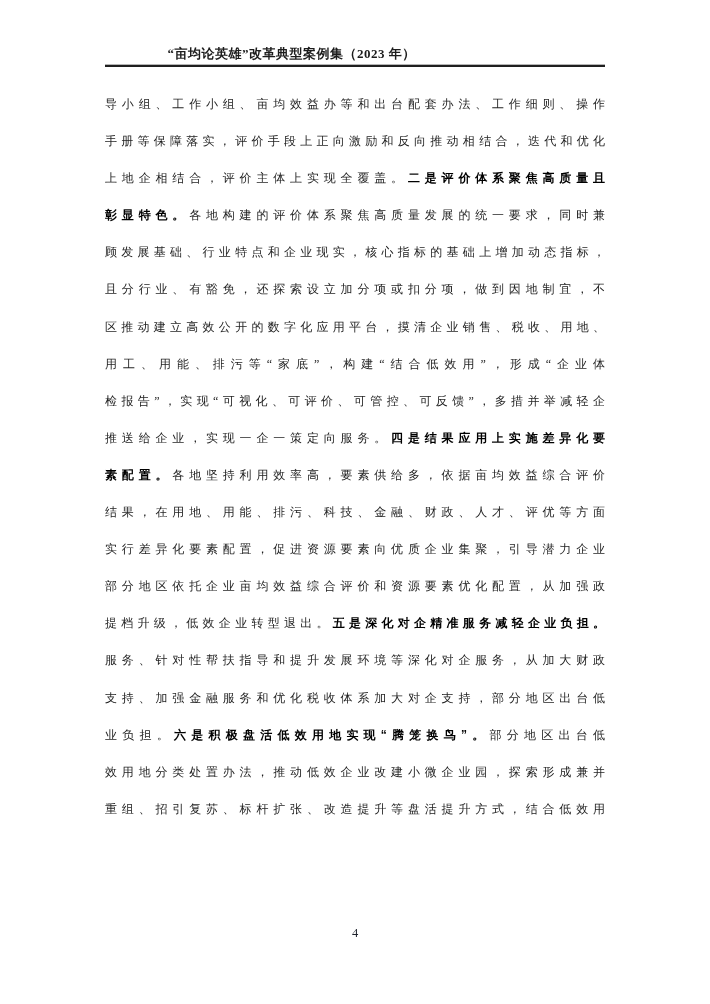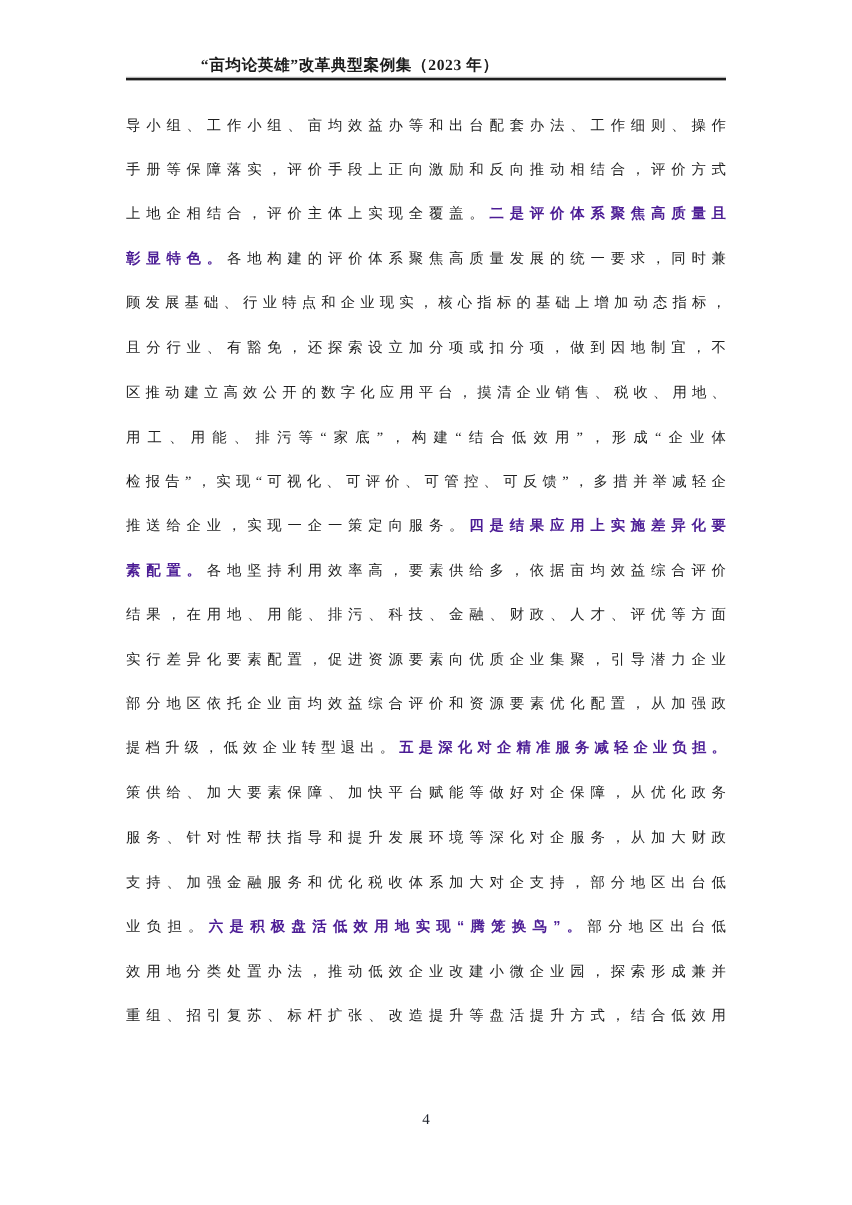--- a/index.html
+++ b/index.html
@@ -50,55 +50,54 @@
     font-size: 12px;
     text-align: justify;
     text-align-last: justify;
     text-justify: inter-character;
     overflow: hidden;
   }
   .seg { font-weight: 400; }
   .seg.bold {
     font-family: "Liberation Sans", sans-serif;
     font-weight: 700;
-    color: #4c1d95;
+    color: #000000;
   }
   .page-number {
     position: absolute;
     top: 926px;
     left: 0;
     width: 710px;
     text-align: center;
     font-size: 12.5px;
     color: #20242e;
   }
 </style>
 </head>
 <body>
 
 <div class="page">
   <div class="header-title">“亩均论英雄”改革典型案例集（2023 年）</div>
   <div class="header-rule"></div>
   <div class="body-text">
       <div class="text-line"><span class="seg">导小组、工作小组、亩均效益办等和出台配套办法、工作细则、操作</span></div>
-      <div class="text-line"><span class="seg">手册等保障落实，评价手段上正向激励和反向推动相结合，评价方式</span></div>
+      <div class="text-line"><span class="seg">手册等保障落实，评价手段上正向激励和反向推动相结合，迭代和优化</span></div>
       <div class="text-line"><span class="seg">上地企相结合，评价主体上实现全覆盖。</span><span class="seg bold">二是评价体系聚焦高质量且</span></div>
       <div class="text-line"><span class="seg bold">彰显特色。</span><span class="seg">各地构建的评价体系聚焦高质量发展的统一要求，同时兼</span></div>
       <div class="text-line"><span class="seg">顾发展基础、行业特点和企业现实，核心指标的基础上增加动态指标，</span></div>
       <div class="text-line"><span class="seg">且分行业、有豁免，还探索设立加分项或扣分项，做到因地制宜，不</span></div>
       <div class="text-line"><span class="seg">区推动建立高效公开的数字化应用平台，摸清企业销售、税收、用地、</span></div>
       <div class="text-line"><span class="seg">用工、用能、排污等“家底”，构建“结合低效用”，形成“企业体</span></div>
       <div class="text-line"><span class="seg">检报告”，实现“可视化、可评价、可管控、可反馈”，多措并举减轻企</span></div>
       <div class="text-line"><span class="seg">推送给企业，实现一企一策定向服务。</span><span class="seg bold">四是结果应用上实施差异化要</span></div>
       <div class="text-line"><span class="seg bold">素配置。</span><span class="seg">各地坚持利用效率高，要素供给多，依据亩均效益综合评价</span></div>
       <div class="text-line"><span class="seg">结果，在用地、用能、排污、科技、金融、财政、人才、评优等方面</span></div>
       <div class="text-line"><span class="seg">实行差异化要素配置，促进资源要素向优质企业集聚，引导潜力企业</span></div>
       <div class="text-line"><span class="seg">部分地区依托企业亩均效益综合评价和资源要素优化配置，从加强政</span></div>
       <div class="text-line"><span class="seg">提档升级，低效企业转型退出。</span><span class="seg bold">五是深化对企精准服务减轻企业负担。</span></div>
-      <div class="text-line"><span class="seg">策供给、加大要素保障、加快平台赋能等做好对企保障，从优化政务</span></div>
       <div class="text-line"><span class="seg">服务、针对性帮扶指导和提升发展环境等深化对企服务，从加大财政</span></div>
       <div class="text-line"><span class="seg">支持、加强金融服务和优化税收体系加大对企支持，部分地区出台低</span></div>
       <div class="text-line"><span class="seg">业负担。</span><span class="seg bold">六是积极盘活低效用地实现“腾笼换鸟”。</span><span class="seg">部分地区出台低</span></div>
       <div class="text-line"><span class="seg">效用地分类处置办法，推动低效企业改建小微企业园，探索形成兼并</span></div>
       <div class="text-line"><span class="seg">重组、招引复苏、标杆扩张、改造提升等盘活提升方式，结合低效用</span></div>
     </div>
   <div class="page-number">4</div>
 </div>
 
 </body></html>

